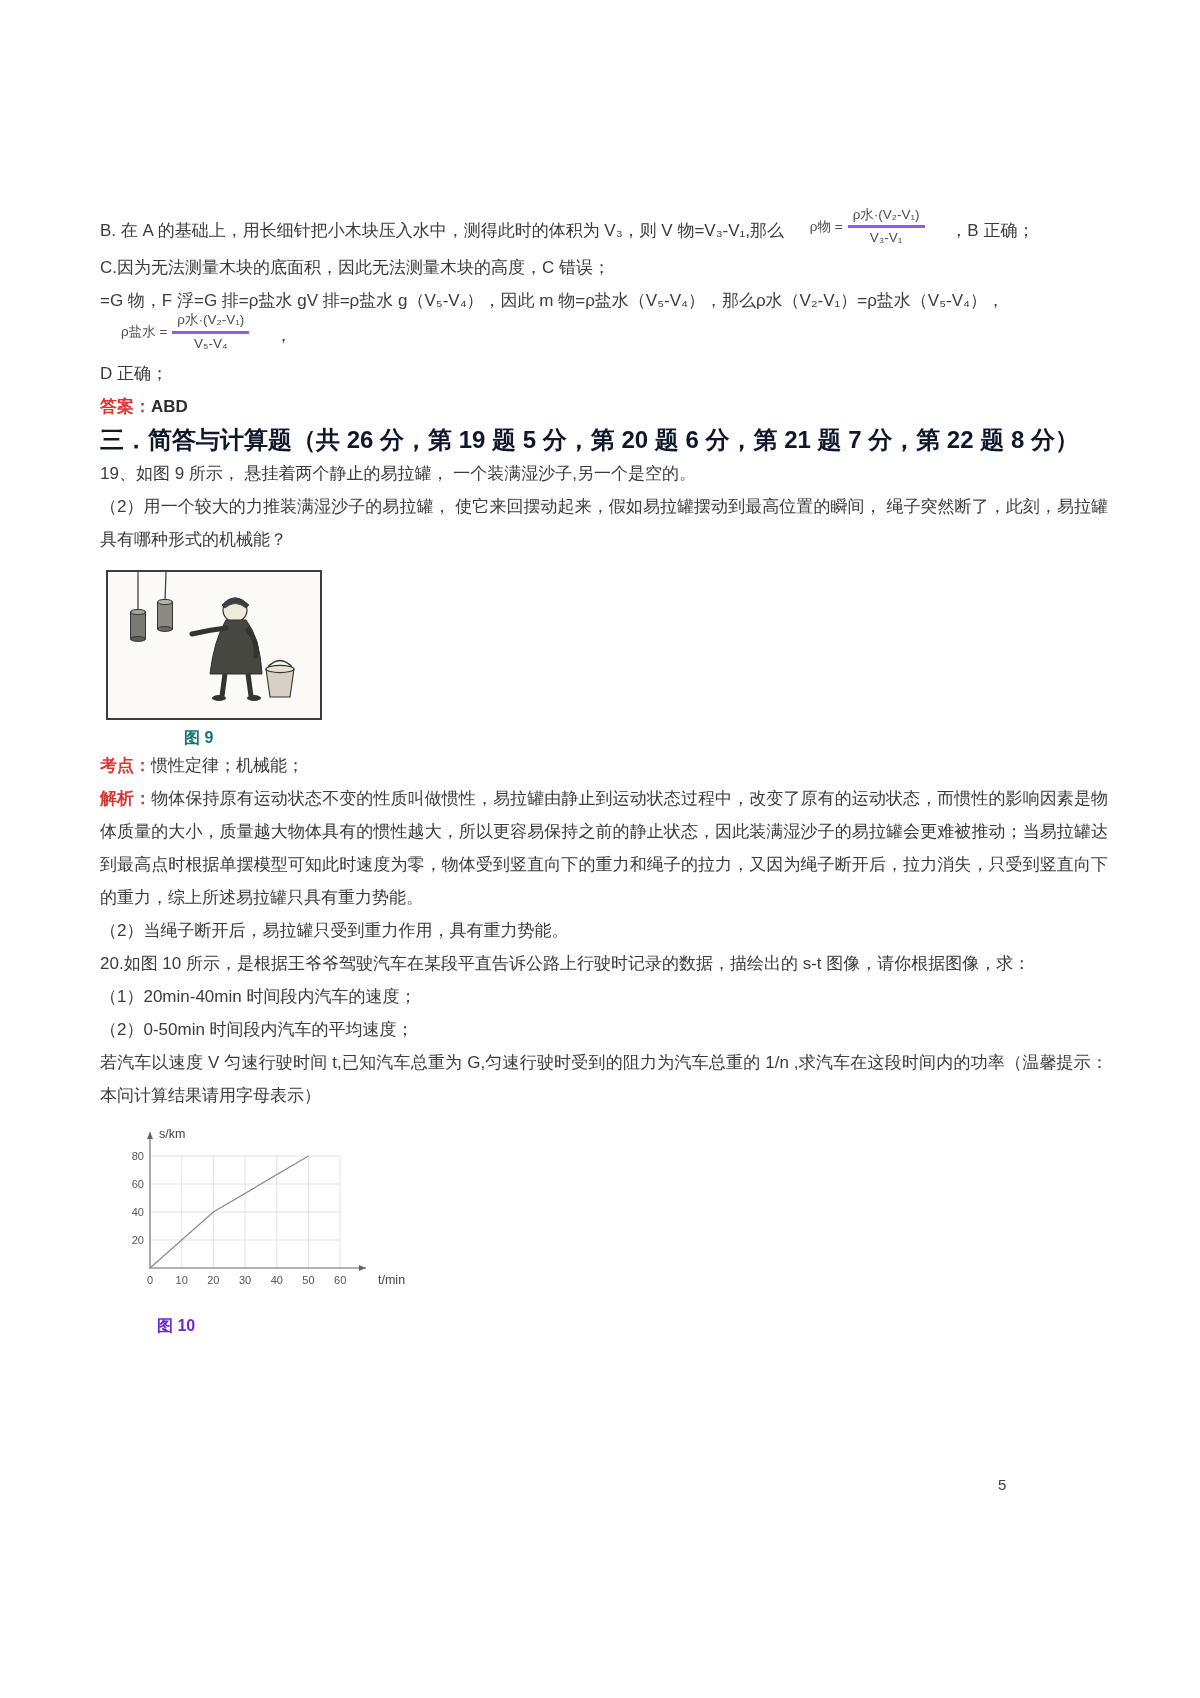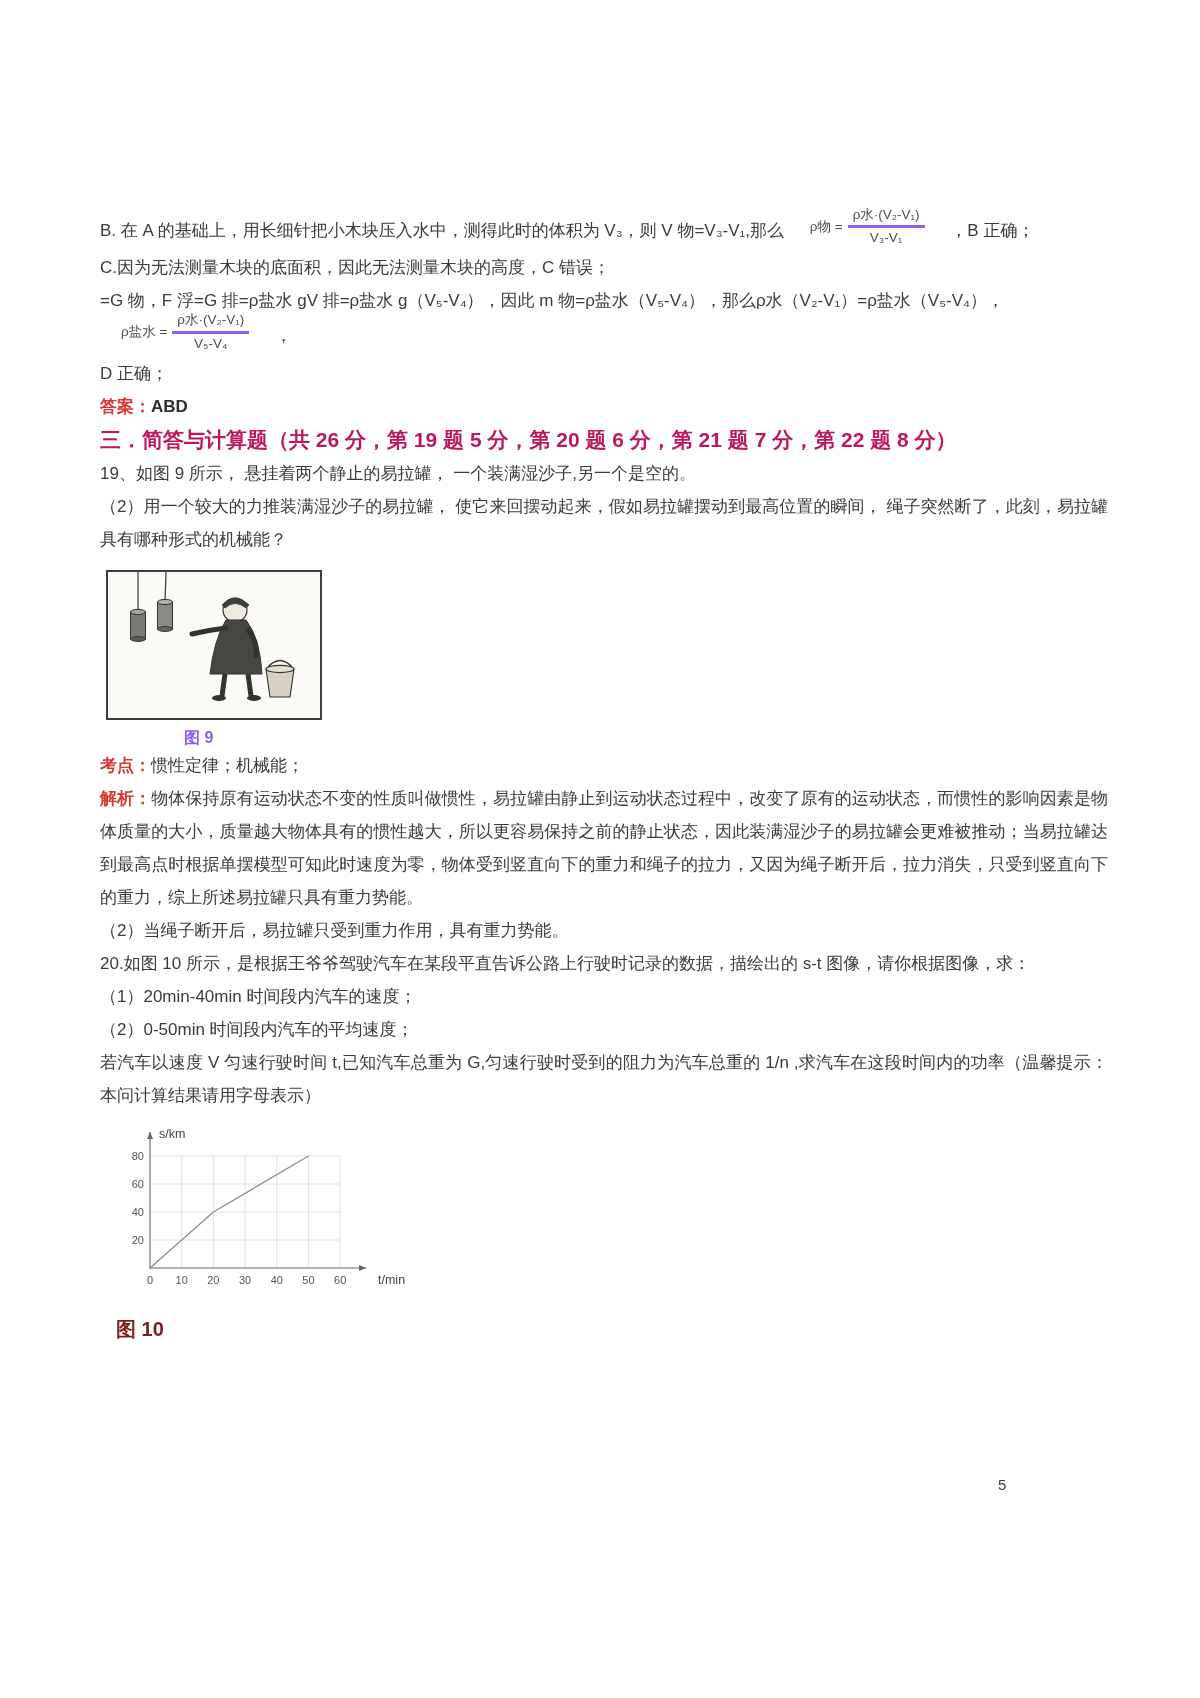--- a/index.html
+++ b/index.html
@@ -5,32 +5,32 @@
   html,body{margin:0;padding:0;}
   body{background:#ffffff;font-family:"Liberation Sans","DejaVu Sans",sans-serif;}
   .page{position:relative;width:1200px;height:1698px;background:#ffffff;color:#3b3b3b;overflow:hidden;}
   .content{position:absolute;left:100px;top:212px;width:1008px;}
   p.body{font-size:17px;line-height:33px;margin:0;text-align:justify;}
   p.nj{text-align:left;}
   .mt2{margin-top:2px;}.mt6{margin-top:6px;}.mt8{margin-top:8px;}.mt14{margin-top:14px;}
   .mt16{margin-top:16px;}.mt18{margin-top:18px;}.mt30{margin-top:30px;}
   .red{color:#d93832;font-weight:bold;}
   .bold{font-weight:bold;color:#2e2e2e;text-align:center;}
-  .heading{font-size:21px;font-weight:bold;color:#be185d;line-height:34px;margin:0;}
+  .heading{font-size:24px;font-weight:bold;color:#0f172a;line-height:34px;margin:0;}
   .frac-wrap{display:inline-flex;align-items:center;vertical-align:middle;margin:0 21px;
              font-size:13.5px;color:#4d4d4d;position:relative;top:-5px;line-height:1.2;}
   .frac{display:inline-flex;flex-direction:column;text-align:center;margin-left:5px;}
   .frac .num{border-bottom:3px solid #8b5cf6;padding:0 5px 2px;}
   .frac .den{padding-top:2px;}
   .fig9-frame{margin:14px 0 0 6px;width:212px;height:146px;border:2px solid #3d3d3d;background:#fbfaf7;}
-  .fig-caption{font-size:16px;font-weight:bold;color:#8b5cf6;margin:8px 0 0 84px;}
+  .fig-caption{font-size:16px;font-weight:bold;color:#0f766e;margin:8px 0 0 84px;}
   .chart-block{margin:14px 0 0 8px;}
   .tick{font-size:11px;fill:#555;}
   .axis-label{font-size:12.5px;fill:#444;}
-  .caption10{font-size:20px;font-weight:bold;color:#7f1d1d;margin:14px 0 0 16px;}
+  .caption10{font-size:16px;font-weight:bold;color:#6d28d9;margin:14px 0 0 57px;}
   .page-number{position:absolute;left:998px;top:1476px;font-size:15px;color:#3b3b3b;}
 </style>
 </head>
 <body>
 
 <div class="page">
   <div class="content">
 
     <p class="body nj">
       <span>B. 在 A 的基础上，用长细针把小木块压入水中，测得此时的体积为 V₃，则 V 物=V₃-V₁,那么</span>

